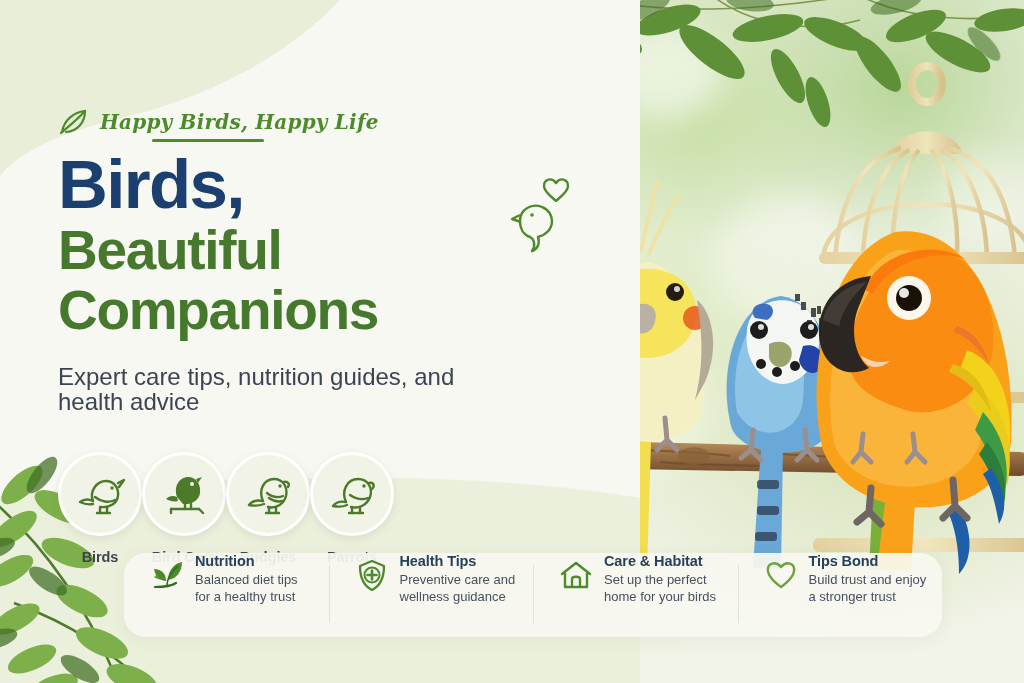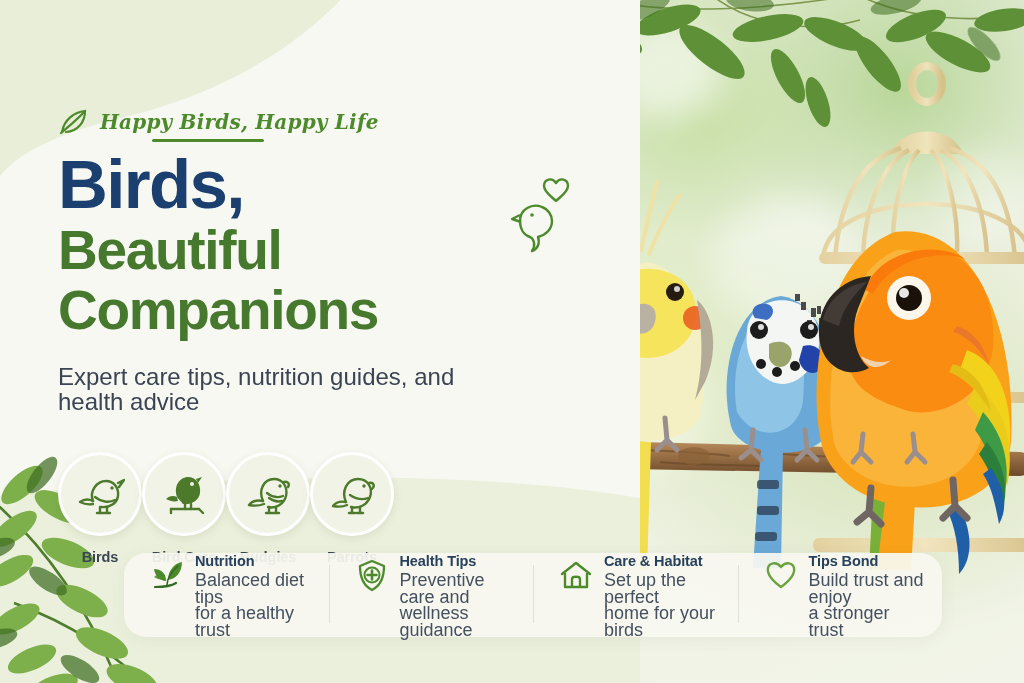--- a/index.html
+++ b/index.html
@@ -176,21 +176,21 @@
   }
   .feature-icon { width: 34px; height: 34px; flex: 0 0 34px; margin-top: 5px; }
   .feature-title {
     font-size: 14.5px;
     font-weight: 700;
     color: #27405b;
     margin-bottom: 3px;
     letter-spacing: -.1px;
   }
   .feature-desc {
-    font-size: 18px;
+    font-size: 13px;
     line-height: 16.5px;
     color: #44505f;
   }
 
   
   .corner-leaves { position: absolute; left: -16px; bottom: -10px; width: 260px; height: 250px; }
 </style>
 </head>
 <body>
 

